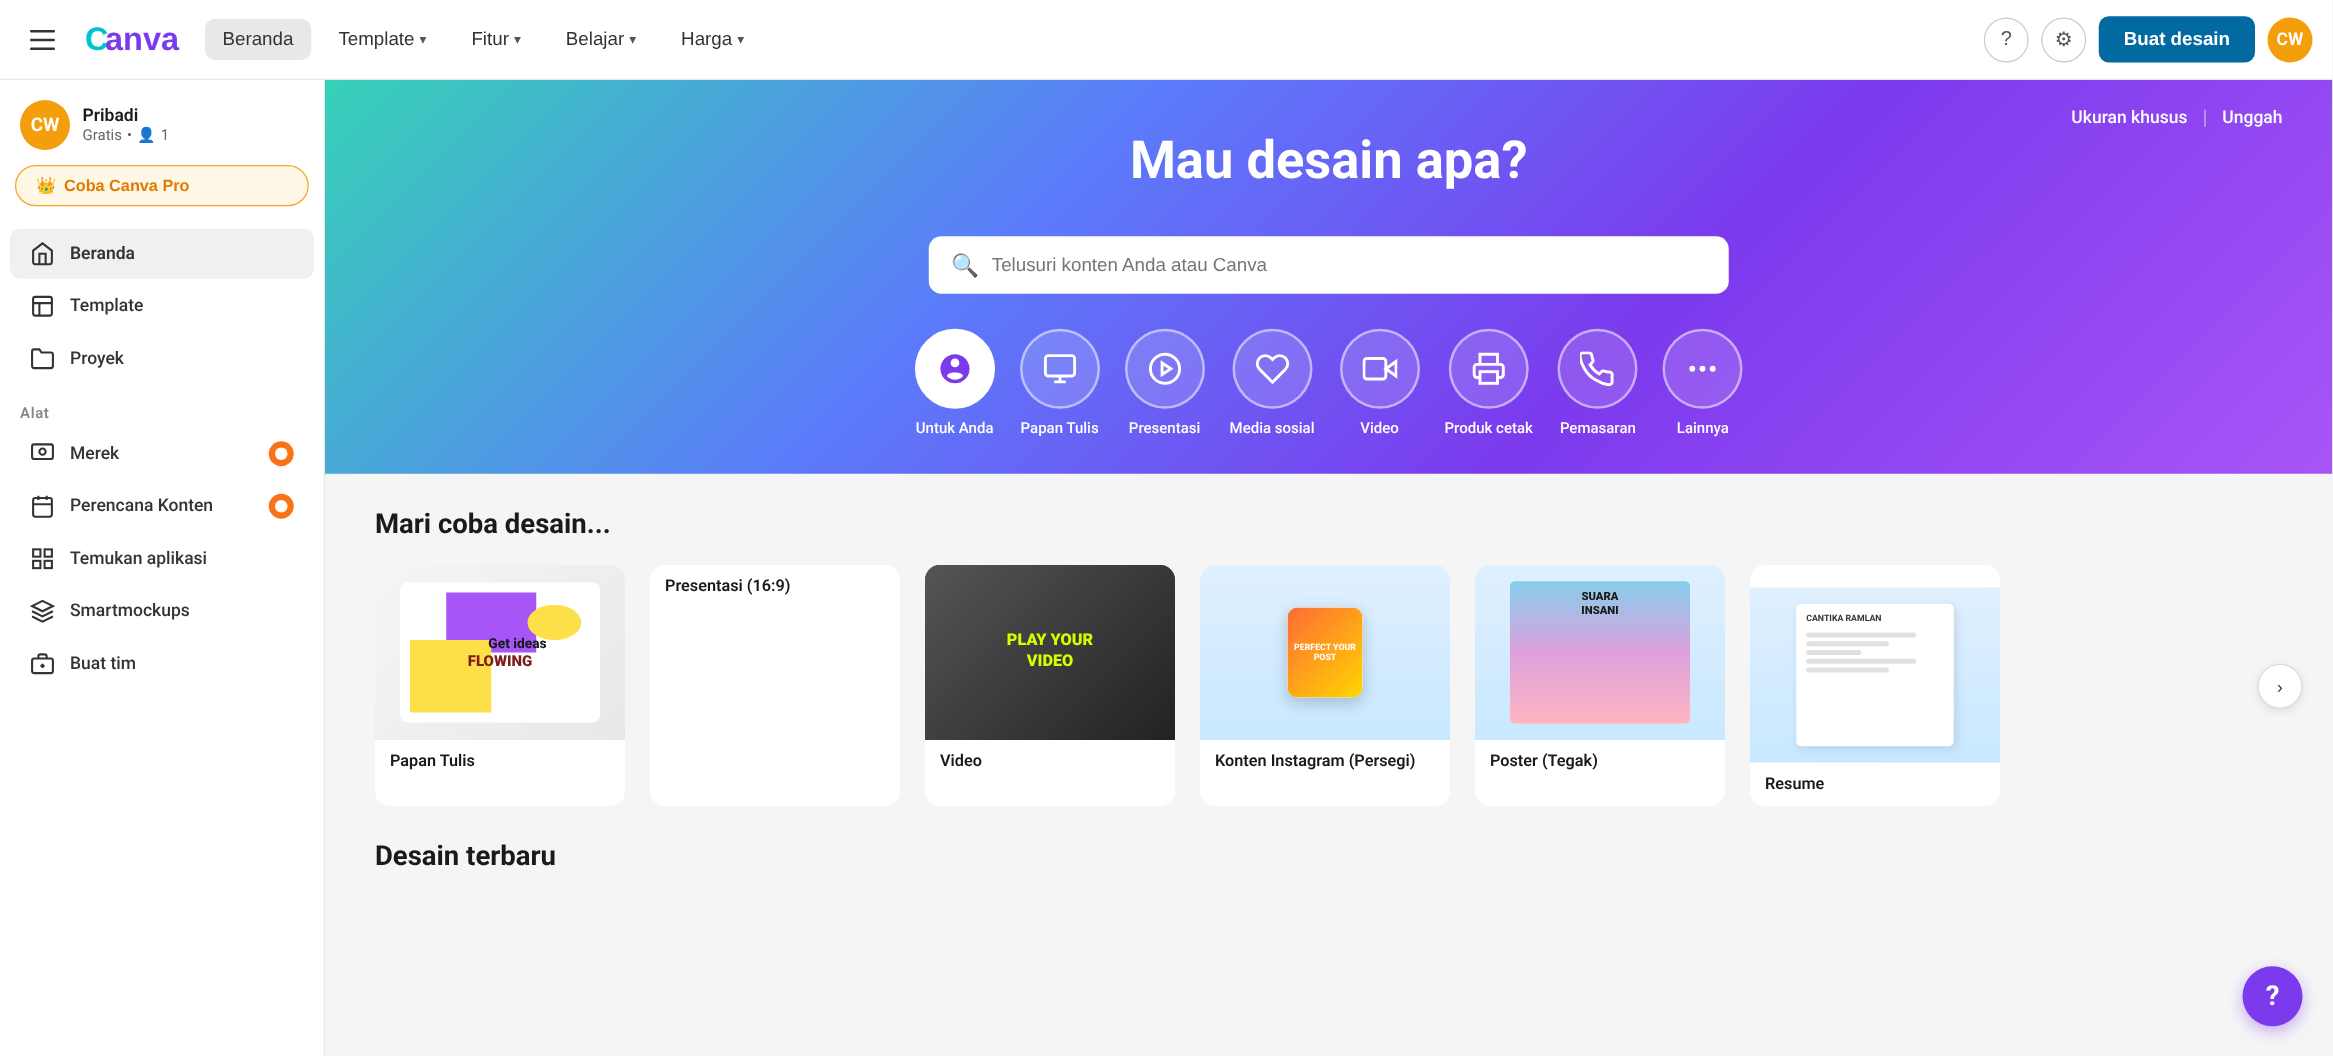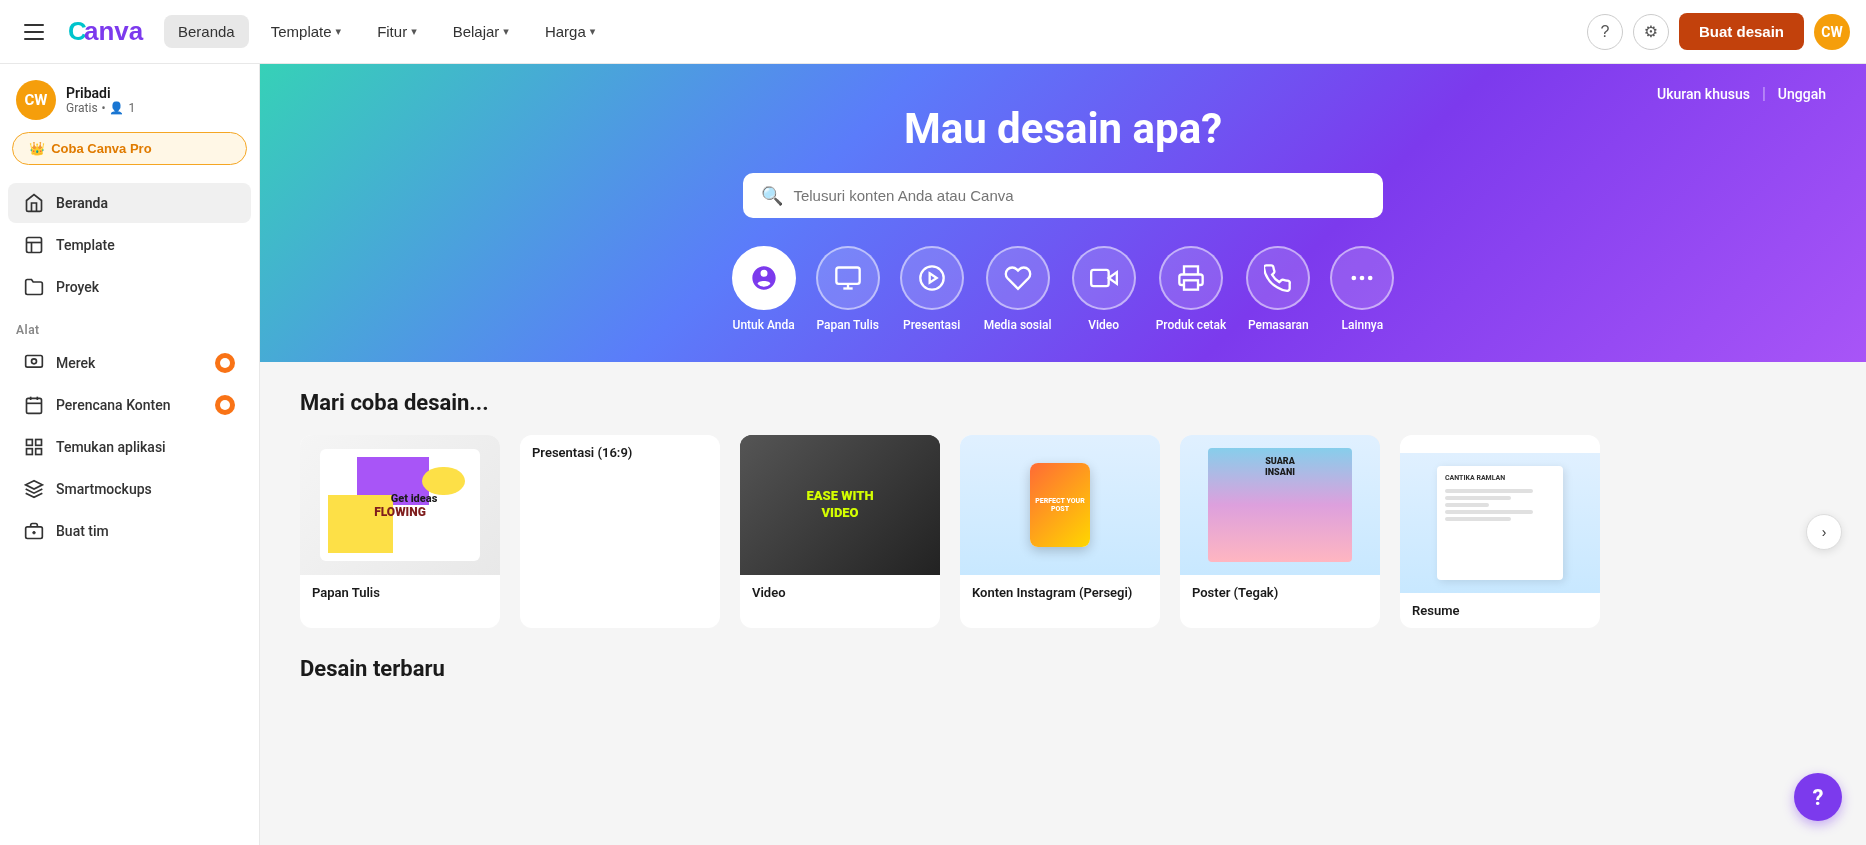--- a/index.html
+++ b/index.html
@@ -14,21 +14,21 @@
     .topnav-hamburger { width: 36px; height: 36px; display: flex; flex-direction: column; justify-content: center; align-items: center; gap: 5px; cursor: pointer; }
     .topnav-hamburger span { display: block; width: 20px; height: 2px; background: #333; border-radius: 2px; }
     .canva-logo { display: flex; align-items: center; margin: 0 8px; }
     .canva-logo svg { width: 80px; height: 32px; }
     .nav-btn { padding: 8px 14px; border-radius: 8px; border: none; font-size: 15px; cursor: pointer; font-weight: 500; display: flex; align-items: center; gap: 4px; background: transparent; color: #333; }
     .nav-btn.active { background: #e8e8e8; }
     .nav-btn .chevron { font-size: 11px; color: #555; }
     .topnav-right { margin-left: auto; display: flex; align-items: center; gap: 10px; }
     .icon-btn { width: 36px; height: 36px; border-radius: 50%; border: 1.5px solid #ccc; background: transparent; display: flex; align-items: center; justify-content: center; cursor: pointer; font-size: 16px; color: #555; }
     .gear-btn { width: 36px; height: 36px; border-radius: 50%; border: 1.5px solid #ccc; background: transparent; display: flex; align-items: center; justify-content: center; cursor: pointer; font-size: 16px; color: #555; }
-    .buat-btn { background: #c2410c; color: #fff; border: none; border-radius: 8px; padding: 10px 20px; font-size: 15px; font-weight: 600; cursor: pointer; }
+    .buat-btn { background: #0369a1; color: #fff; border: none; border-radius: 8px; padding: 10px 20px; font-size: 15px; font-weight: 600; cursor: pointer; }
     .avatar-circle { width: 36px; height: 36px; border-radius: 50%; background: #f59e0b; color: #fff; display: flex; align-items: center; justify-content: center; font-weight: 700; font-size: 14px; cursor: pointer; }
 
     
     .layout { display: flex; height: calc(100vh - 64px); overflow: hidden; }
 
     
     .sidebar { width: 260px; background: #fff; border-right: 1px solid #e8e8e8; overflow-y: auto; flex-shrink: 0; }
     .sidebar-user { display: flex; align-items: center; gap: 10px; padding: 16px 16px 12px; }
     .sidebar-avatar { width: 40px; height: 40px; border-radius: 50%; background: #f59e0b; color: #fff; display: flex; align-items: center; justify-content: center; font-weight: 700; font-size: 15px; flex-shrink: 0; }
     .sidebar-user-info .name { font-weight: 600; font-size: 14px; color: #1a1a1a; }
@@ -48,21 +48,21 @@
     
     .hero {
       background: linear-gradient(135deg, #36d1b7 0%, #5b7cfa 35%, #7c3aed 65%, #a855f7 100%);
       padding: 40px 60px 30px;
       display: flex; flex-direction: column; align-items: center;
       position: relative; min-height: 260px;
     }
     .hero-top-right { position: absolute; top: 20px; right: 40px; display: flex; gap: 12px; }
     .hero-link { color: #fff; font-size: 14px; font-weight: 500; cursor: pointer; text-decoration: none; display: flex; align-items: center; gap: 4px; }
     .hero-divider { color: rgba(255,255,255,0.5); }
-    .hero-title { color: #fff; font-size: 42px; font-weight: 700; margin-bottom: 20px; text-align: center; }
+    .hero-title { color: #fff; font-size: 42px; font-weight: 700; margin-bottom: 36px; text-align: center; }
     .search-bar { width: 100%; max-width: 640px; background: #fff; border-radius: 10px; display: flex; align-items: center; padding: 12px 18px; gap: 10px; margin-bottom: 28px; }
     .search-bar input { border: none; outline: none; font-size: 15px; color: #888; flex: 1; }
     .search-icon-svg { color: #888; font-size: 18px; }
 
     
     .categories { display: flex; gap: 20px; justify-content: center; flex-wrap: wrap; }
     .cat-item { display: flex; flex-direction: column; align-items: center; gap: 8px; cursor: pointer; }
     .cat-circle { width: 64px; height: 64px; border-radius: 50%; background: rgba(255,255,255,0.15); border: 2px solid rgba(255,255,255,0.5); display: flex; align-items: center; justify-content: center; }
     .cat-circle.active { background: #fff; border-color: #fff; }
     .cat-circle.active svg { color: #7c3aed; }
@@ -97,21 +97,21 @@
     .pres-text { color: #fff; font-size: 11px; font-weight: 800; text-align: center; z-index: 2; }
     .pres-bar { position: absolute; right: 15px; bottom: 10px; display: flex; gap: 3px; align-items: flex-end; }
     .pres-bar-item { width: 6px; background: #fff; border-radius: 2px; }
 
     
     .vid-inner { width: 100%; height: 100%; background: linear-gradient(135deg, #555, #222); display: flex; align-items: center; justify-content: center; position: relative; }
     .vid-text { color: #d4ff00; font-size: 13px; font-weight: 900; text-align: center; line-height: 1.3; }
 
     
     .ig-inner { width: 100%; height: 100%; background: linear-gradient(180deg, #e0f0ff, #c8e8ff); display: flex; align-items: center; justify-content: center; position: relative; padding: 10px; }
-    .phone-mock { width: 60px; height: 84px; background: #fff; border-radius: 8px; box-shadow: 0 4px 12px rgba(0,0,0,0.2); display: flex; flex-direction: column; overflow: hidden; }
+    .phone-mock { width: 60px; height: 72px; background: #fff; border-radius: 8px; box-shadow: 0 4px 12px rgba(0,0,0,0.2); display: flex; flex-direction: column; overflow: hidden; }
     .phone-screen { flex: 1; background: linear-gradient(135deg, #ff6b35, #ffd700); display: flex; align-items: center; justify-content: center; font-size: 8px; font-weight: 800; color: #fff; text-align: center; padding: 4px; }
 
     
     .poster-inner { width: 80%; height: 95%; background: linear-gradient(180deg, #87ceeb, #dda0dd, #ffb6c1); border-radius: 4px; display: flex; flex-direction: column; align-items: center; padding: 8px; }
     .poster-title { font-size: 9px; font-weight: 900; color: #1a1a1a; text-align: center; line-height: 1.2; }
 
     
     .resume-inner { width: 70%; height: 95%; background: #fff; border-radius: 4px; box-shadow: 2px 2px 8px rgba(0,0,0,0.1); display: flex; flex-direction: column; padding: 8px; gap: 3px; }
     .resume-line { height: 4px; background: #e0e0e0; border-radius: 2px; }
     .resume-line.wide { width: 80%; }
@@ -415,21 +415,21 @@
         </div>
 
         <div class="design-card">
           <div class="card-label">Presentasi (16:9)</div>
         </div>
 
         <div class="design-card">
           <div class="card-thumb video">
             <div class="vid-inner">
               <div class="vid-text">
-                <div>EASE WITH</div>
+                <div>PLAY YOUR</div>
                 <div>VIDEO</div>
               </div>
             </div>
           </div>
           <div class="card-label">Video</div>
         </div>
 
         <div class="design-card">
           <div class="card-thumb instagram">
             <div class="ig-inner">

